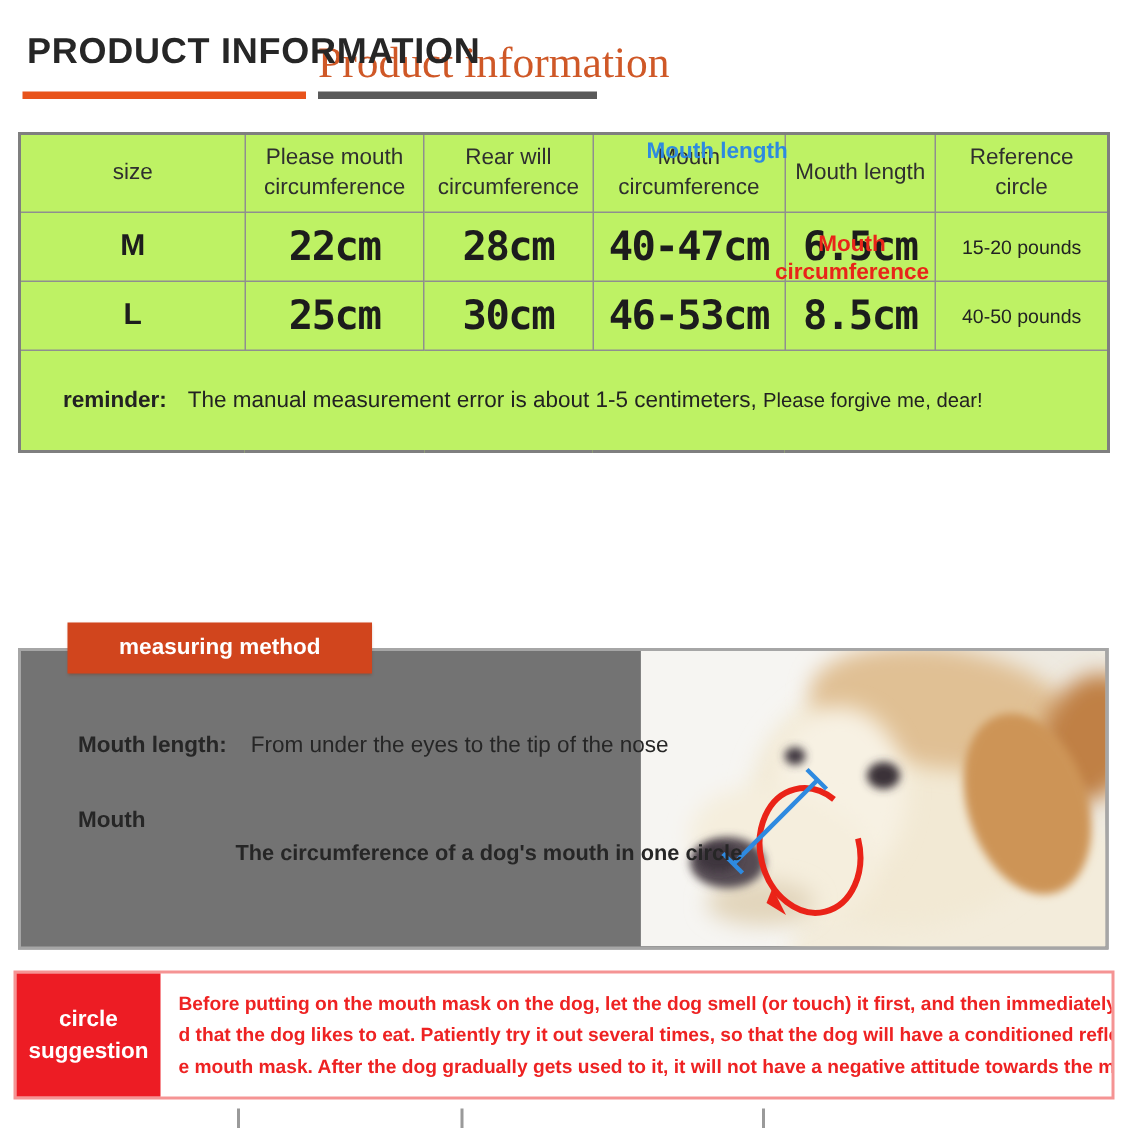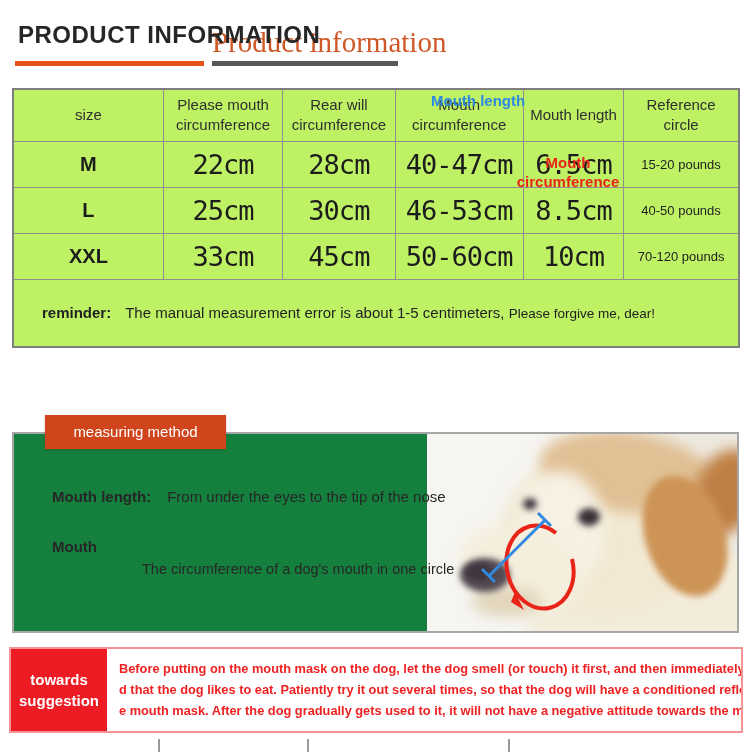--- a/index.html
+++ b/index.html
@@ -25,42 +25,42 @@
   table.size-table {
     position:absolute; left:12px; top:88px; width:728px;
     border-collapse:collapse; table-layout:fixed; background:#bef264;
     border:2px solid #7f7f7f;
   }
   .size-table th, .size-table td { border:1px solid #8f8f8f; text-align:center; vertical-align:middle; color:#2f2f2f; }
   .size-table th { height:52px; font-size:15px; font-weight:normal; line-height:20px; padding:0 6px; }
   .size-table td { height:46px; }
   .size-table td.size-cell { font-size:20px; font-weight:bold; color:#1d1d1d; }
   .size-table td.num {
-    font-family:"DejaVu Sans Mono", monospace; font-weight:normal; font-size:27px;
+    font-family:"DejaVu Sans Mono", monospace; font-weight:bold; font-size:27px;
     letter-spacing:-1px; color:#1c1c1c;
   }
   .size-table td.weight { font-size:13px; color:#222; }
   .size-table td.reminder-cell { height:68px; text-align:left; padding-left:28px; font-size:15px; color:#222;border-radius:10px; }
   .rem-label { font-weight:bold; margin-right:14px; }
   .rem-small { font-size:13.5px; }
 
   
   .measure-box {
     position:absolute; left:12px; top:432px; width:727px; height:201px;
-    border:2px solid #a6a6a6; background:#15803d;
+    border:2px solid #a6a6a6; background:#737373;
   }
   .measure-badge {
-    position:absolute; left:45px; top:415px; width:181px; height:34px; z-index:5;
-    background:#d1451d; color:#ffffff; font-size:15px; font-weight:normal;
+    position:absolute; left:45px; top:415px; width:203px; height:34px; z-index:5;
+    background:#d1451d; color:#ffffff; font-size:15px; font-weight:bold;
     text-align:center; line-height:34px; box-shadow:0 1px 2px rgba(120,40,10,.35);
   }
   .ml-row { position:absolute; left:38px; top:54px; z-index:3; font-size:15px; color:#262626; white-space:nowrap; }
   .ml-label { font-weight:bold; margin-right:16px; }
   .mc-label { position:absolute; left:38px; top:102px; z-index:3; font-size:15px; font-weight:bold; color:#262626; line-height:22px; }
-  .mc-desc  { position:absolute; left:128px; top:127px; z-index:3; font-size:14.5px; color:#262626; white-space:nowrap; }
+  .mc-desc  { position:absolute; left:143px; top:127px; z-index:3; font-size:14.5px; color:#262626; white-space:nowrap;font-weight:bold; }
 
   .dog-photo { position:absolute; left:413px; top:0; width:310px; height:197px; z-index:1; overflow:hidden; }
   .anno-blue {
     position:absolute; left:431px; top:92px; z-index:4;
     color:#2e8ae0; font-size:15px; font-weight:bold; white-space:nowrap;
   }
   .anno-red {
     position:absolute; left:513px; top:153px; width:110px; z-index:4; text-align:center;
     color:#e92519; font-size:15px; font-weight:bold; line-height:19px;
   }
@@ -121,28 +121,20 @@
         <td class="num">6.5cm</td>
         <td class="weight">15-20 pounds</td>
       </tr>
       <tr>
         <td class="size-cell">L</td>
         <td class="num">25cm</td>
         <td class="num">30cm</td>
         <td class="num">46-53cm</td>
         <td class="num">8.5cm</td>
         <td class="weight">40-50 pounds</td>
-      </tr>
-      <tr>
-        <td class="size-cell">XXL</td>
-        <td class="num">33cm</td>
-        <td class="num">45cm</td>
-        <td class="num">50-60cm</td>
-        <td class="num">10cm</td>
-        <td class="weight">70-120 pounds</td>
       </tr>
       <tr>
         <td class="reminder-cell" colspan="6">
           <span class="rem-label">reminder:</span><span>The manual measurement error is about 1-5 centimeters,</span>
           <span class="rem-small">Please forgive me, dear!</span>
         </td>
       </tr>
     </tbody>
   </table>
 
@@ -193,21 +185,21 @@
     </div>
   </div>
   <div class="anno-blue">Mouth length</div>
   <div class="anno-red">
     <div>Mouth</div>
     <div>circumference</div>
   </div>
 
   <div class="suggest-box">
     <div class="suggest-label">
-      <div>towards</div>
+      <div>circle</div>
       <div>suggestion</div>
     </div>
     <div class="suggest-text">
       <div>Before putting on the mouth mask on the dog, let the dog smell (or touch) it first, and then immediately feed it some foo</div>
       <div>d that the dog likes to eat. Patiently try it out several times, so that the dog will have a conditioned reflex when it sees th</div>
       <div>e mouth mask. After the dog gradually gets used to it, it will not have a negative attitude towards the mouth mask!</div>
     </div>
   </div>
 
   <div class="stub" style="left:158px"></div>

